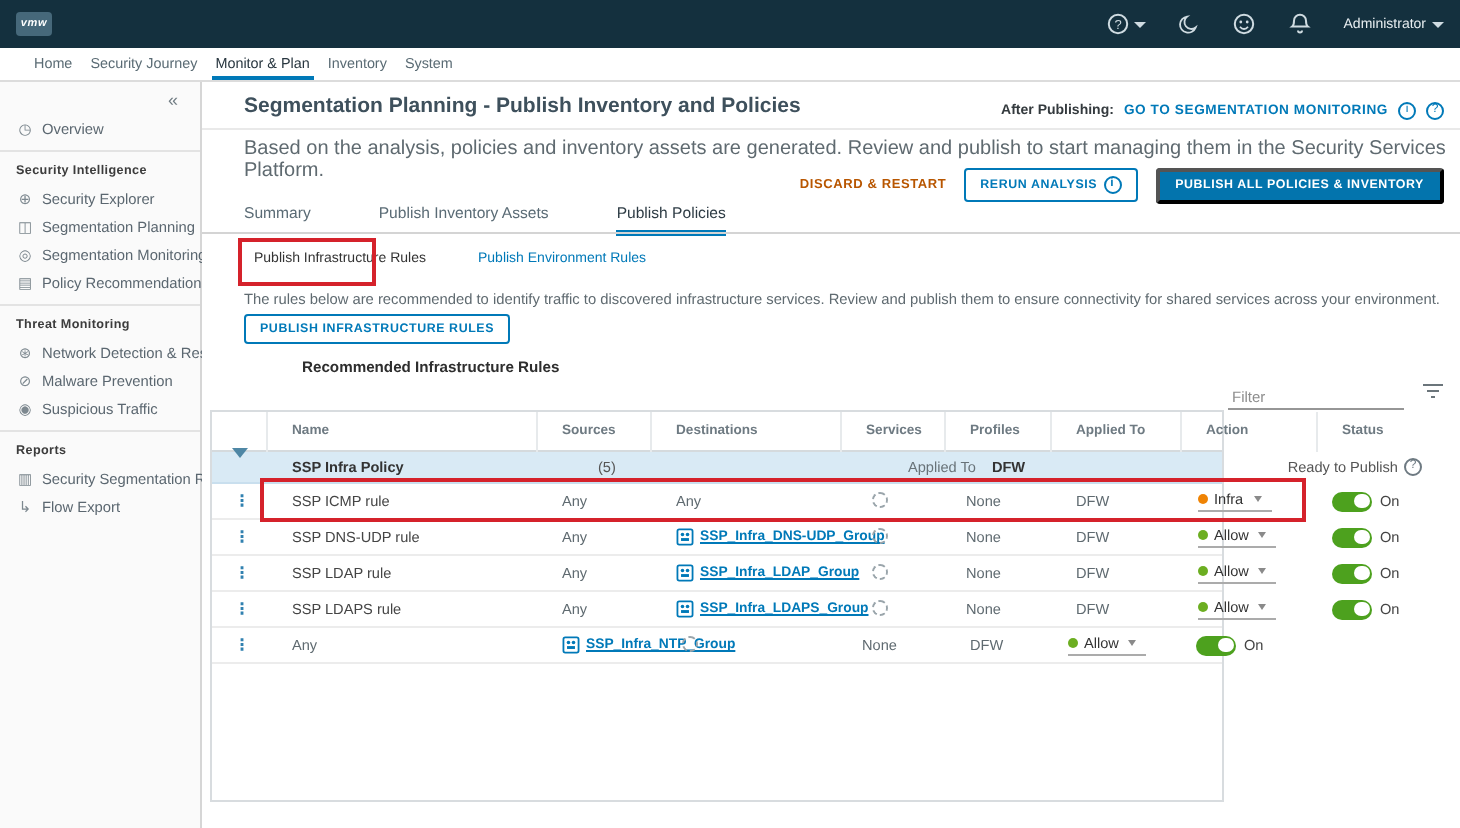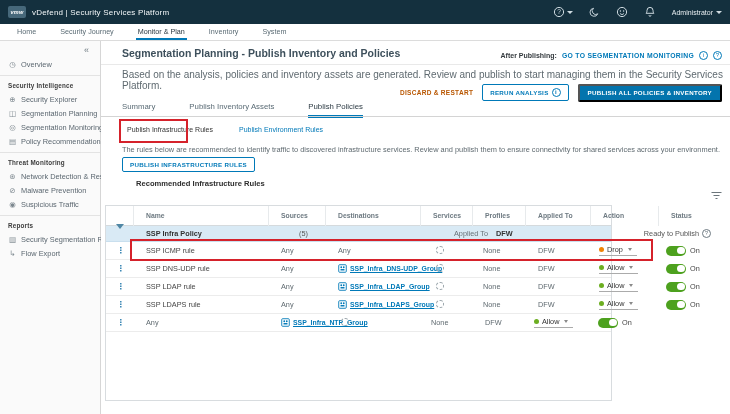--- a/index.html
+++ b/index.html
@@ -15,21 +15,21 @@
     display:flex; align-items:center; justify-content:center; letter-spacing:.3px; }
   .apptitle { color:#f2f6f8; font-size:8px; margin-left:6px; letter-spacing:.2px; }
   .tb-right { position:absolute; right:8px; top:0; height:24px; display:flex; align-items:center; gap:16px; }
   .tb-ic { display:flex; align-items:center; gap:2px; }
   .tb-user { color:#e8eef1; font-size:7px; display:flex; align-items:center; gap:3px; }
   .caret-w { width:0; height:0; border-left:3px solid transparent; border-right:3px solid transparent;
     border-top:3.5px solid #cfdbe1; display:inline-block; }
 
   
   .navbar { position:absolute; left:0; top:24px; width:730px; height:17px; background:#fff;
-    border-bottom:1px solid #dcdcdc; display:flex; align-items:stretch; padding-left:15px; gap:20px; }
+    border-bottom:1px solid #dcdcdc; display:flex; align-items:stretch; padding-left:15px; gap:5px; }
   .nav-item { font-size:7.2px; color:#5a6b74; display:flex; align-items:center; padding:0 2px;
     border-bottom:2.5px solid transparent; }
   .nav-item.active { color:#28363f; border-bottom-color:var(--primary); }
 
   
   .sidebar { position:absolute; left:0; top:41px; width:101px; height:373px;
     background:#fafafa; border-right:1px solid #d6d6d6; padding-top:3px; }
   .collapse { text-align:right; padding-right:11px; color:#707c83; font-size:9px; height:13px; line-height:12px; }
   .s-item { display:flex; align-items:center; gap:4px; padding:2.5px 0 2.5px 8px; }
   .s-ico { width:9px; font-size:7.5px; color:#7d888f; text-align:center; flex:none; }
@@ -60,21 +60,21 @@
   .tab.active { color:#2d3b44; border-bottom-color:var(--primary); }
   .tabs-line { position:absolute; left:0; right:0; top:75px; border-top:1px solid #d4d4d4; }
 
   .subtabs { position:absolute; left:26px; top:85px; display:flex; gap:26px; align-items:center; }
   .subtab { font-size:7px; }
   .subtab.active { color:#333; }
   .subtab.inactive { color:var(--primary); }
 
   .rules-desc { position:absolute; left:21px; top:104px; font-size:7.4px; color:#5f6a70; white-space:nowrap; }
   .pub-infra { position:absolute; left:21px; top:116px; }
-  .rec-title { position:absolute; left:6px; top:138px; font-size:7.6px; font-weight:bold; color:#2e2e2e;padding-left:29px; }
+  .rec-title { position:absolute; left:21px; top:138px; font-size:7.6px; font-weight:bold; color:#2e2e2e;padding-left:29px; }
 
   .filter-wrap { position:absolute; right:28px; top:147px; }
   .filter-wrap input { border:none; border-bottom:1px solid #969696; background:transparent;
     width:88px; font-size:7.5px; color:#444; padding:1px 2px; font-family:inherit; }
   .filter-wrap input::placeholder { color:#8d8d8d; }
   .funnel { position:absolute; right:8px; top:150px; }
 
   
   .tbl { position:absolute; left:4px; top:164px; width:507px; height:196px;
     border:1px solid #d8dcdf; background:#fff; }
@@ -122,21 +122,20 @@
   .anno1 { left:119px; top:119px; width:69px; height:24px; }
   .anno2 { left:130px; top:239px; width:523px; height:22px; }
 
   svg { display:block; }
 </style>
 </head>
 <body>
 
 <div class="topbar">
   <span class="logo">vmw</span>
-  <span class="apptitle">vDefend | Security Services Platform</span>
   <div class="tb-right">
     <span class="tb-ic">
       <svg width="12" height="12" viewBox="0 0 12 12">
           <circle cx="6" cy="6" r="4.6" fill="none" stroke="#cfdbe1" stroke-width="1"></circle>
           <text x="6" y="8.4" font-size="6.5" text-anchor="middle" fill="#cfdbe1">?</text>
         </svg>
       <span class="caret-w"></span>
     </span>
     <span class="tb-ic">
       <svg width="11" height="11" viewBox="0 0 12 12">
@@ -256,20 +255,23 @@
     <span class="subtab active">Publish Infrastructure Rules</span>
     <span class="subtab inactive">Publish Environment Rules</span>
   </div>
 
   <p class="rules-desc">The rules below are recommended to identify traffic to discovered infrastructure services. Review and publish them to ensure connectivity for shared services across your environment.</p>
 
   <button class="btn-outline pub-infra">PUBLISH INFRASTRUCTURE RULES</button>
 
   <div class="rec-title">Recommended Infrastructure Rules</div>
 
+  <div class="filter-wrap">
+    <input type="text" placeholder="Filter" style="">
+  </div>
   <span class="funnel">
     <svg width="11" height="10" viewBox="0 0 11 10">
         <path d="M.5 1.5h10M2.5 4.5h6M4.5 7.5h2" stroke="#6b757b" stroke-width="1" fill="none"></path>
       </svg>
   </span>
 
   <div class="tbl">
     <div class="grid thead">
       <div class="th"></div>
       <div class="th">Name</div>
@@ -304,21 +306,21 @@
     <div class="c c-dst">
 
       <span>Any</span>
     </div>
     <div class="c c-svc"><span class="svc-ico"></span></div>
     <div class="c c-prof"><span>None</span></div>
     <div class="c c-appl"><span>DFW</span></div>
     <div class="c c-act">
       <span class="act-box">
         <span class="dot" style="background: rgb(239, 131, 4);"></span>
-        <span class="act-lbl">Drop</span>
+        <span class="act-lbl">Infra</span>
         <span class="caret-g"></span>
       </span>
     </div>
     <div class="c c-status">
       <span class="toggle"></span>
       <span class="on-lbl">On</span>
     </div>
   </div>
 
   <div class="grid trow">

